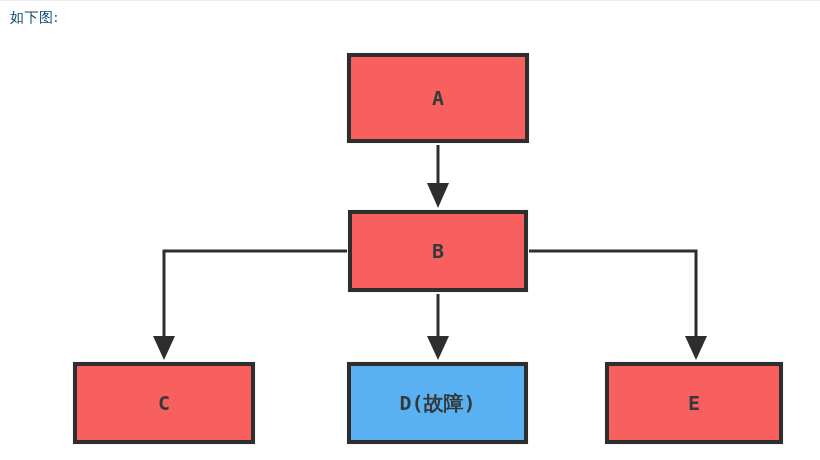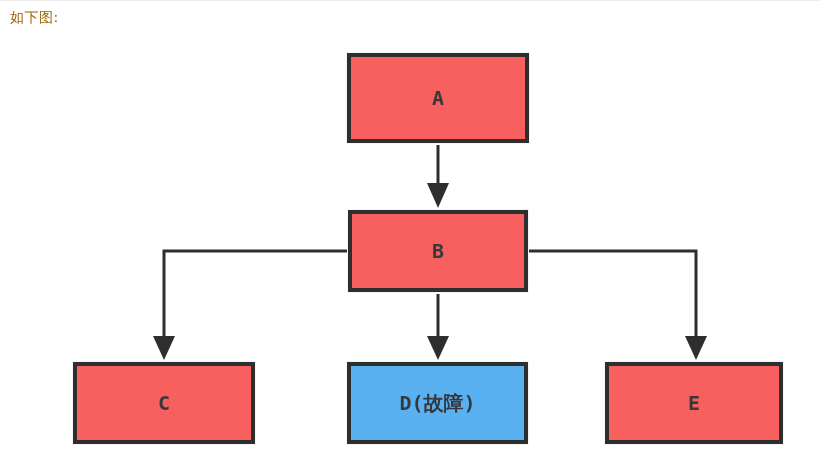--- a/index.html
+++ b/index.html
@@ -20,21 +20,21 @@
     left: 0; top: 0;
     width: 100%;
     height: 1px;
     background: #ececec;
   }
   .intro {
     position: absolute;
     left: 10px;
     top: 9px;
     font-size: 14px;
-    color: #a16207;
+    color: #0c4a6e;
     letter-spacing: 0.5px;
   }
   .edges-svg {
     position: absolute;
     left: 0; top: 0;
     width: 820px;
     height: 460px;
     pointer-events: none;
   }
   .edges-svg polyline, .edges-svg line {

